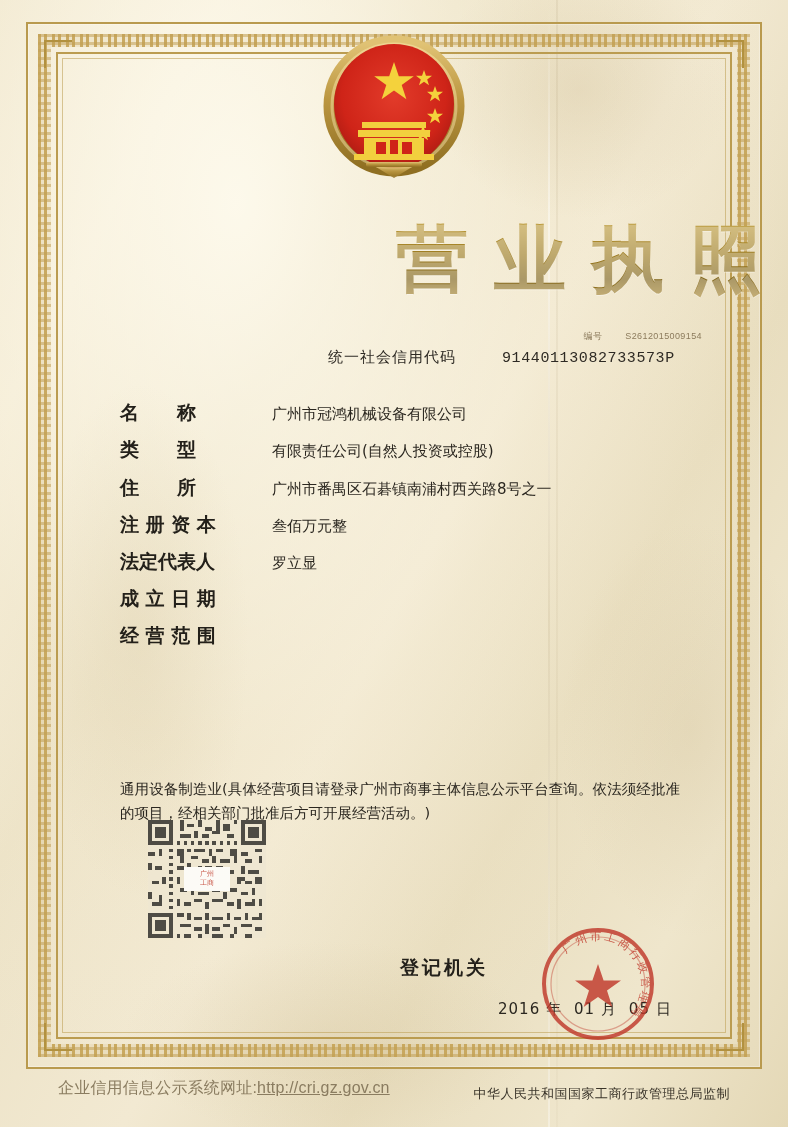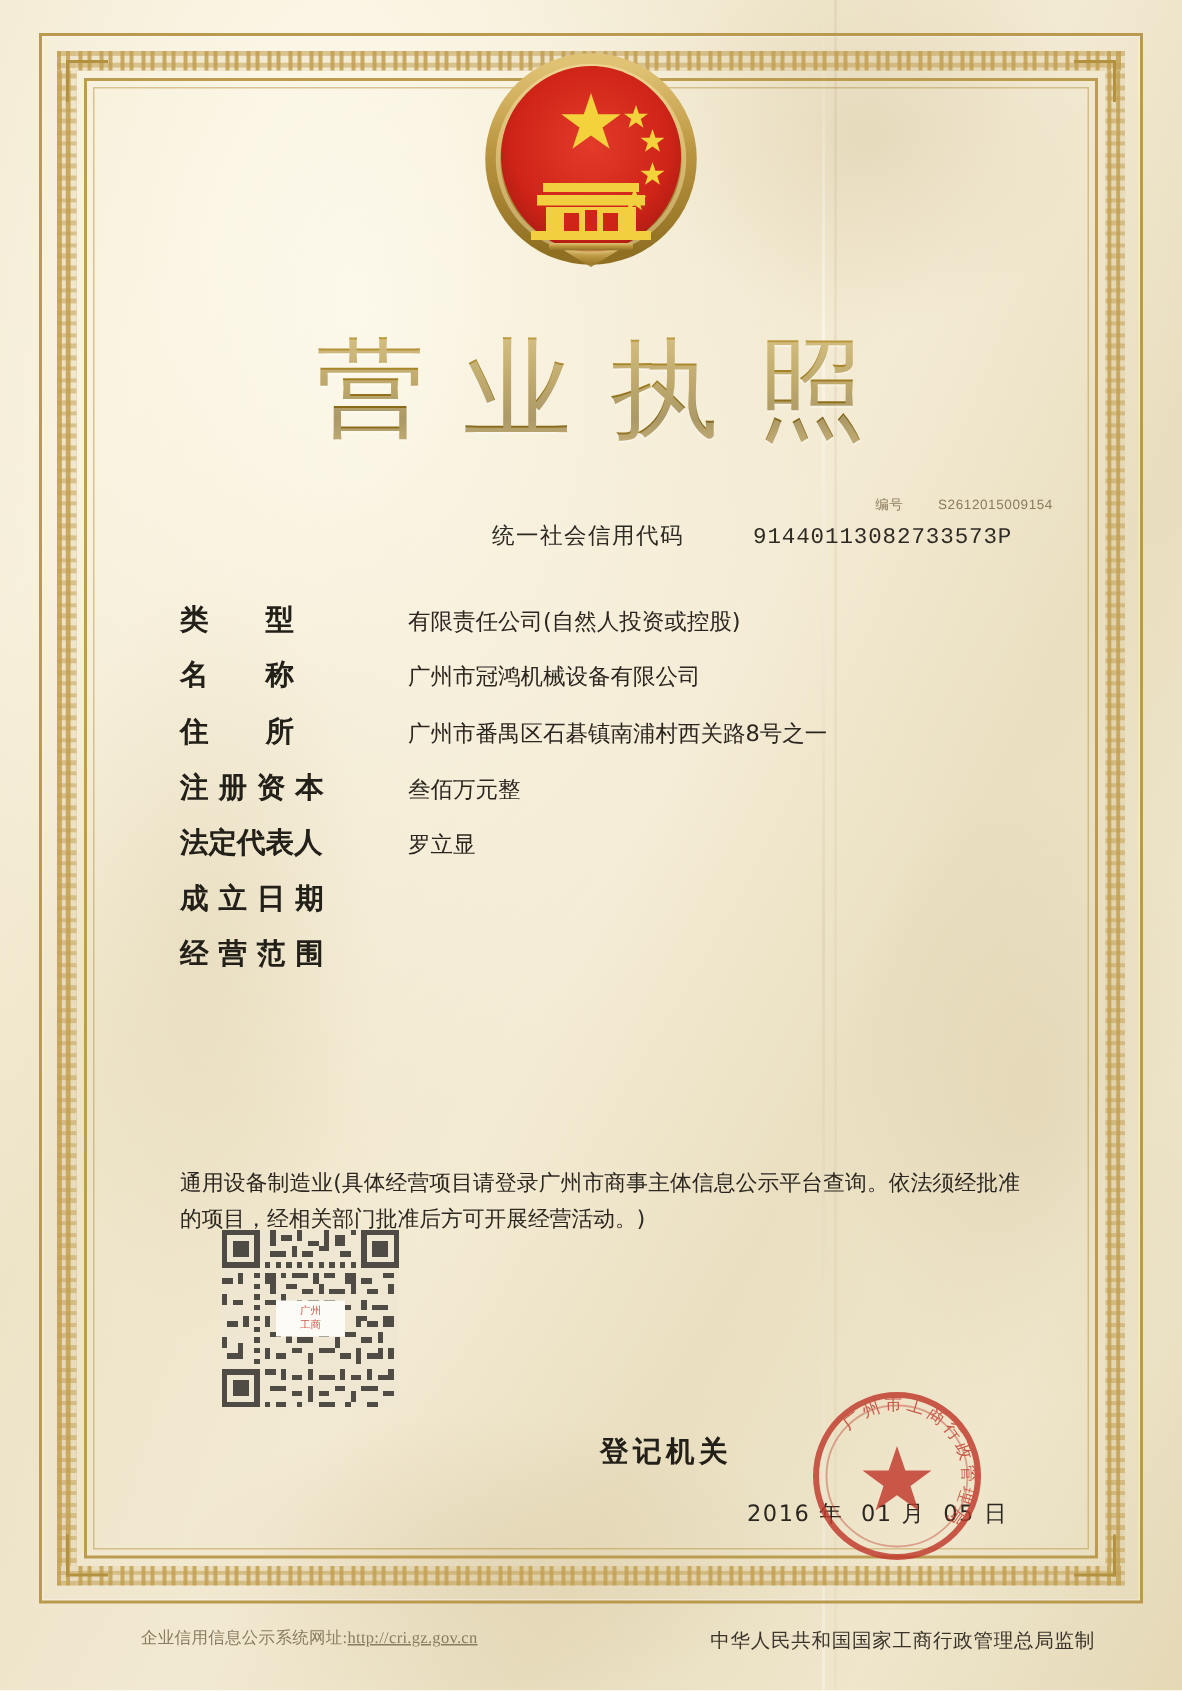--- a/index.html
+++ b/index.html
@@ -101,24 +101,24 @@
     transform: translateX(-50%);
     width: 176px;
     height: 176px;
   }
 
   
   .title {
     position: absolute;
     left: 0; right: 0;
     top: 212px;
-    text-align: center;
+    text-align: right;
     font-family: "DejaVu Serif", "Liberation Serif", serif;
     font-size: 72px;
-    font-weight: normal;
+    font-weight: bold;
     letter-spacing: 26px;
     text-indent: 26px;
     color: #9a7a22;
     background: linear-gradient(180deg, #c9a849 0%, #9c7b20 45%, #7e6216 70%, #b99438 100%);
     -webkit-background-clip: text;
     background-clip: text;
     -webkit-text-fill-color: transparent;
     text-shadow: 0 1px 0 rgba(255,255,255,0.35);
   }
 
@@ -247,25 +247,24 @@
     width: 128px;
     height: 128px;
     pointer-events: none;
   }
 
   
   .footer-left {
     position: absolute;
     left: 58px;
     bottom: 28px;
-    font-family: Liberation Serif, serif;
-    font-size: 11px;
+    font-family: Liberation Sans, sans-serif;
+    font-size: 16px;
     color: #8a7c60;
     letter-spacing: 0.2px;
-    margin-left: 36px;
   }
   .footer-right {
     position: absolute;
     right: 58px;
     bottom: 24px;
     font-family: "DejaVu Sans", sans-serif;
     font-size: 13px;
     color: #3a342a;
     letter-spacing: 0.5px;
   }
@@ -345,27 +344,27 @@
   </div>
 
   <div class="credit-row">
     <span class="credit-label">统一社会信用代码</span>
     <span class="credit-value">91440113082733573P</span>
   </div>
 
   <div class="fields">
 
     <div class="row">
+      <div class="label">名　　称</div>
+      <div class="value">广州市冠鸿机械设备有限公司</div>
+    </div>
+
+    <div class="row">
       <div class="label">类　　型</div>
       <div class="value">有限责任公司(自然人投资或控股)</div>
-    </div>
-
-    <div class="row">
-      <div class="label">名　　称</div>
-      <div class="value">广州市冠鸿机械设备有限公司</div>
     </div>
 
     <div class="row">
       <div class="label">住　　所</div>
       <div class="value">广州市番禺区石碁镇南浦村西关路8号之一</div>
     </div>
 
     <div class="row">
       <div class="label">注 册 资 本</div>
       <div class="value">叁佰万元整</div>

